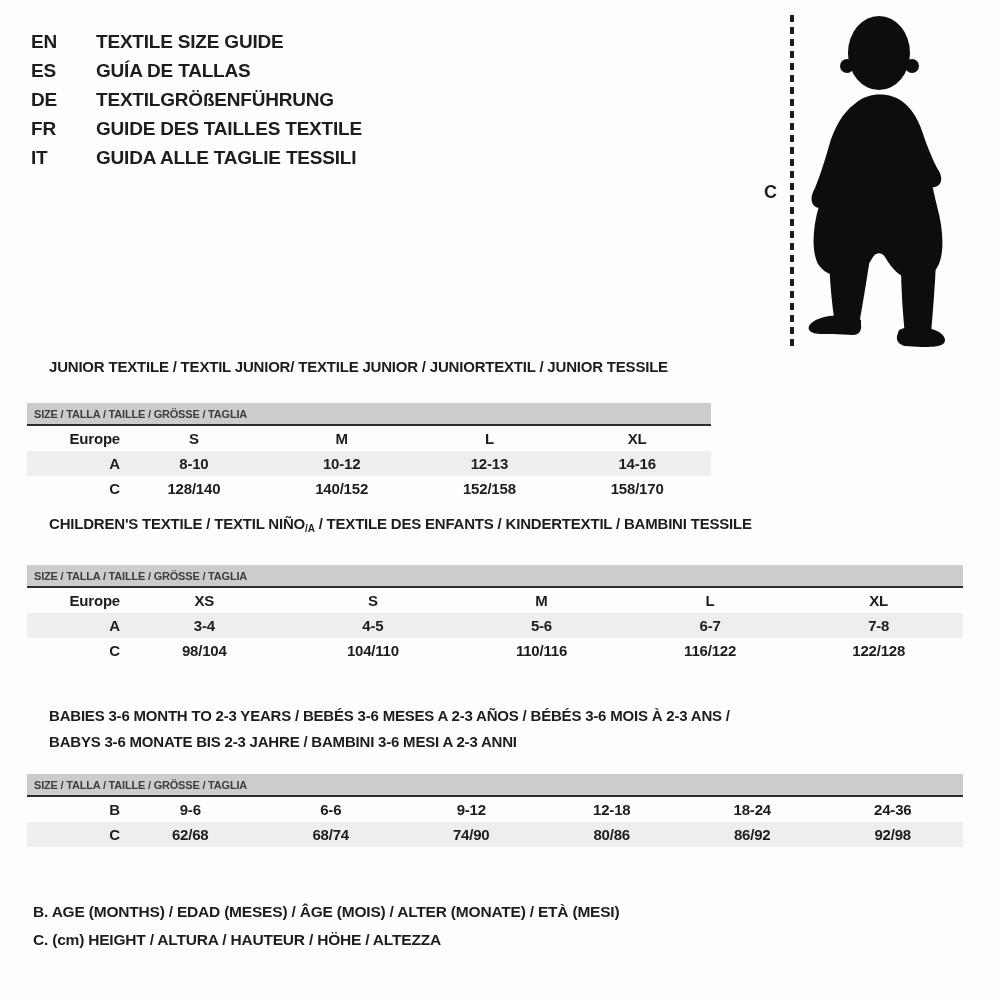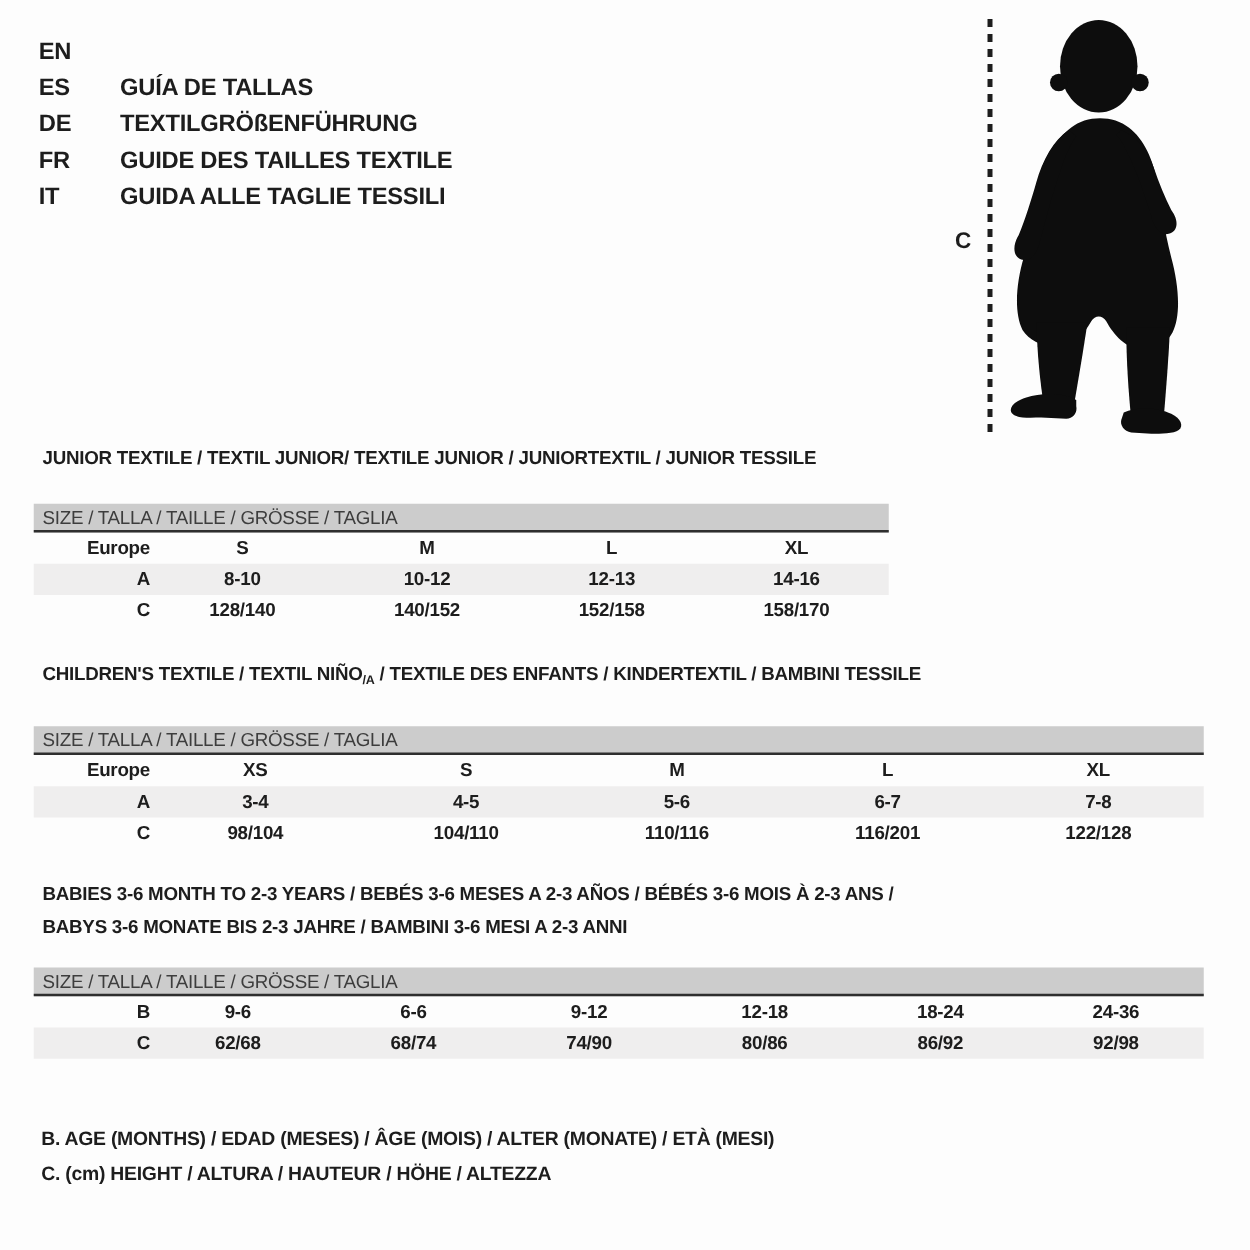--- a/index.html
+++ b/index.html
@@ -24,49 +24,50 @@
   .height-line{
     position:absolute;left:790px;top:15px;width:4px;height:331px;
     background:repeating-linear-gradient(to bottom,var(--text) 0 7px,transparent 7px 12px);
   }
   .figure-label{position:absolute;left:764px;top:182px;font-size:18px;font-weight:700;}
   .baby-svg{position:absolute;left:801px;top:10px;width:150px;height:340px;fill:var(--silhouette);}
 
   
   .table-section{position:absolute;left:27px;}
   .sec-junior{top:357px;width:684px;}
-  .sec-children{top:530px;width:936px;}
+  .sec-children{top:514px;width:936px;}
   .sec-babies{top:703px;width:936px;}
-  .sec-title{font-size:15px;font-weight:700;line-height:20px;margin-left:7px;white-space:nowrap;}
+  .sec-title{font-size:15px;font-weight:700;line-height:20px;margin-left:22px;white-space:nowrap;}
   .sec-babies .sec-title{line-height:26px;}
   .title-sub{font-size:10px;vertical-align:-3px;font-weight:700;}
   .size-bar{
     height:23px;line-height:23px;background:var(--bar-bg);
     border-bottom:2px solid var(--rule);padding-left:7px;
-    font-size:15px;font-weight:400;color:var(--bar-text);white-space:nowrap;
+    font-size:11px;font-weight:700;color:var(--bar-text);white-space:nowrap;
   }
   .sec-junior .size-bar,.sec-children .size-bar{margin-top:26px;}
   .sec-babies .size-bar{margin-top:19px;}
   .trow{display:flex;height:25px;line-height:25px;font-size:15px;}
   .tbody .trow:nth-child(even){background:var(--alt-row-bg);}
   .row-label{width:93px;padding-left:7px;font-weight:700;flex:none;text-align:right;}
   .tcell{flex:1;text-align:center;font-weight:700;}
 
   
   .footnotes{position:absolute;left:33px;top:898px;}
   .footnote{font-size:15.5px;font-weight:700;line-height:28px;white-space:nowrap;}
 </style>
 </head>
 <body>
 
 <div class="page">
 
   <div class="lang-block">
     <div class="lang-row">
       <span class="lang-code">EN</span>
+      <span class="lang-name">TEXTILE SIZE GUIDE</span>
     </div>
     <div class="lang-row">
       <span class="lang-code">ES</span>
       <span class="lang-name">GUÍA DE TALLAS</span>
     </div>
     <div class="lang-row">
       <span class="lang-code">DE</span>
       <span class="lang-name">TEXTILGRÖßENFÜHRUNG</span>
     </div>
     <div class="lang-row">
@@ -140,21 +141,21 @@
         <span class="tcell">4-5</span>
         <span class="tcell">5-6</span>
         <span class="tcell">6-7</span>
         <span class="tcell">7-8</span>
       </div>
       <div class="trow">
         <span class="row-label">C</span>
         <span class="tcell">98/104</span>
         <span class="tcell">104/110</span>
         <span class="tcell">110/116</span>
-        <span class="tcell">116/201</span>
+        <span class="tcell">116/122</span>
         <span class="tcell">122/128</span>
       </div>
     </div>
   </section>
 
   <section class="table-section sec-babies">
     <h2 class="sec-title">BABIES 3-6 MONTH TO 2-3 YEARS / BEBÉS 3-6 MESES A 2-3 AÑOS / BÉBÉS 3-6 MOIS À 2-3 ANS /</h2>
     <h2 class="sec-title">BABYS 3-6 MONATE BIS 2-3 JAHRE / BAMBINI 3-6 MESI A 2-3 ANNI</h2>
     <div class="size-bar">SIZE / TALLA / TAILLE / GRÖSSE / TAGLIA</div>
     <div class="tbody">

